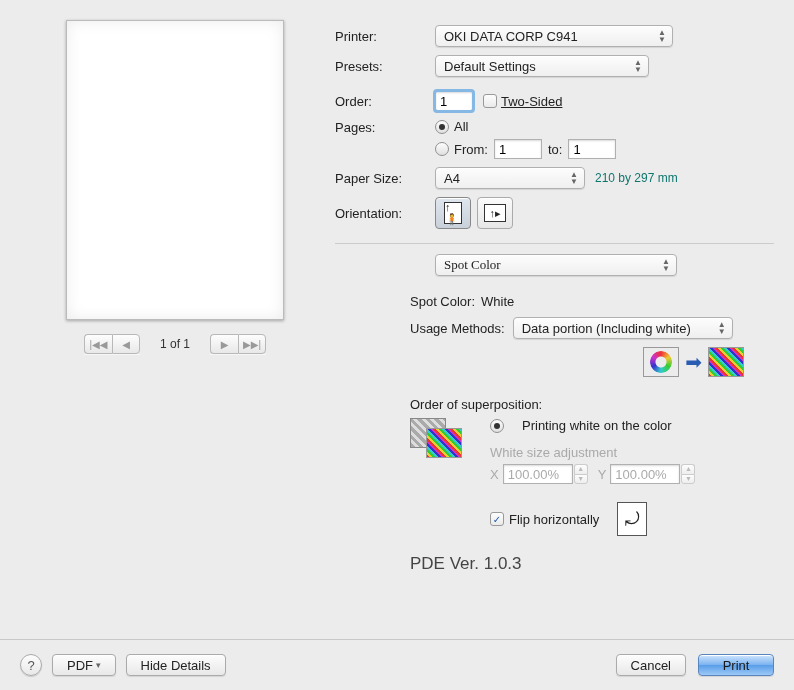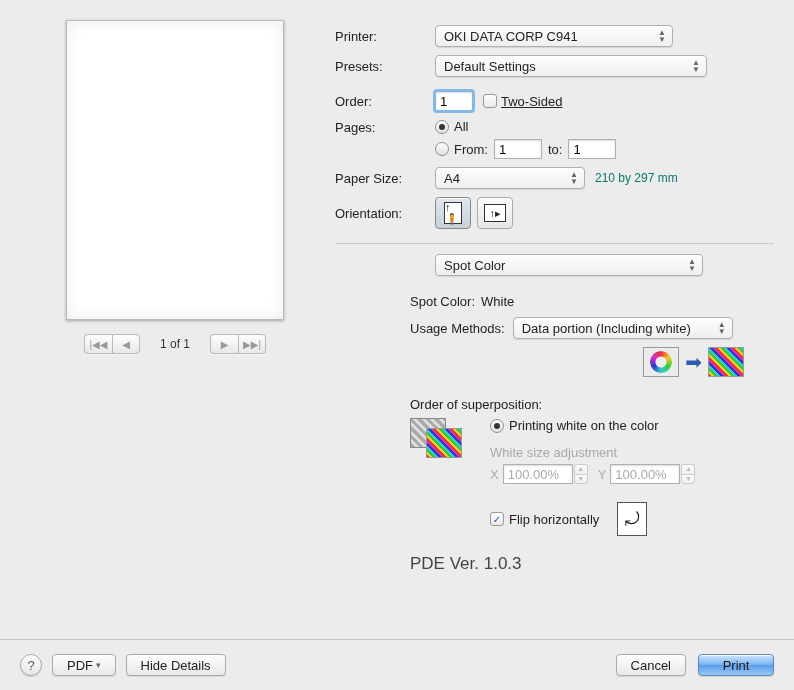--- a/index.html
+++ b/index.html
@@ -251,21 +251,21 @@
       <div class="row">
         <div class="row-label">Printer:</div>
         <div class="mac-select" style="width:238px;">
           <span>OKI DATA CORP C941</span>
           <span class="sel-arrows">▲<br>▼</span>
         </div>
       </div>
 
       <div class="row">
         <div class="row-label">Presets:</div>
-        <div class="mac-select" style="width:272px;">
+        <div class="mac-select" style="width:214px;">
           <span>Default Settings</span>
           <span class="sel-arrows">▲<br>▼</span>
         </div>
       </div>
 
       <div style="height:6px;"></div>
 
       <div class="row">
         <div class="row-label">Order:</div>
         <input class="text-input focused" style="width: 38px;" value="1">
@@ -309,21 +309,21 @@
         </div>
         <div class="orient-btn">
           <div class="orient-glyph" style="width:22px;height:18px;">↑▸</div>
         </div>
       </div>
 
       <hr class="divider">
 
       <div class="row">
         <div class="row-label" style="width:100px;"></div>
-        <div class="mac-select" style="width:268px;">
+        <div class="mac-select" style="width:242px;font-family:Liberation Serif, serif;">
           <span>Spot Color</span>
           <span class="sel-arrows">▲<br>▼</span>
         </div>
       </div>
 
       <div style="height:10px;"></div>
 
       <div style="padding-left:75px;">
 
         <div class="row">
@@ -354,21 +354,21 @@
         <div class="subhead">Order of superposition:</div>
 
         <div style="display:flex; margin-top:6px;">
           <div class="overlay-thumbs" style="position:relative; width:50px;">
             <div class="gray-hatched" style="position:absolute; top:0; left:0;"></div>
             <div class="color-thumb" style="position:absolute; top:10px; left:16px;">
                 <div class="hatched"></div>
               </div>
           </div>
           <div style="margin-left:30px; display:flex; flex-direction:column; gap:5px;">
-            <div style="display:flex; align-items:center;">
+            <div style="display:flex; align-items:center;gap:13px;">
               <span class="radio-outer">
                   <span class="radio-dot"></span>
                 </span>
               <span style="margin-left:5px;">Printing white on the color</span>
             </div>
           </div>
         </div>
 
         <div style="margin-left:80px; margin-top:12px;">
           <div class="disabled">White size adjustment</div>

